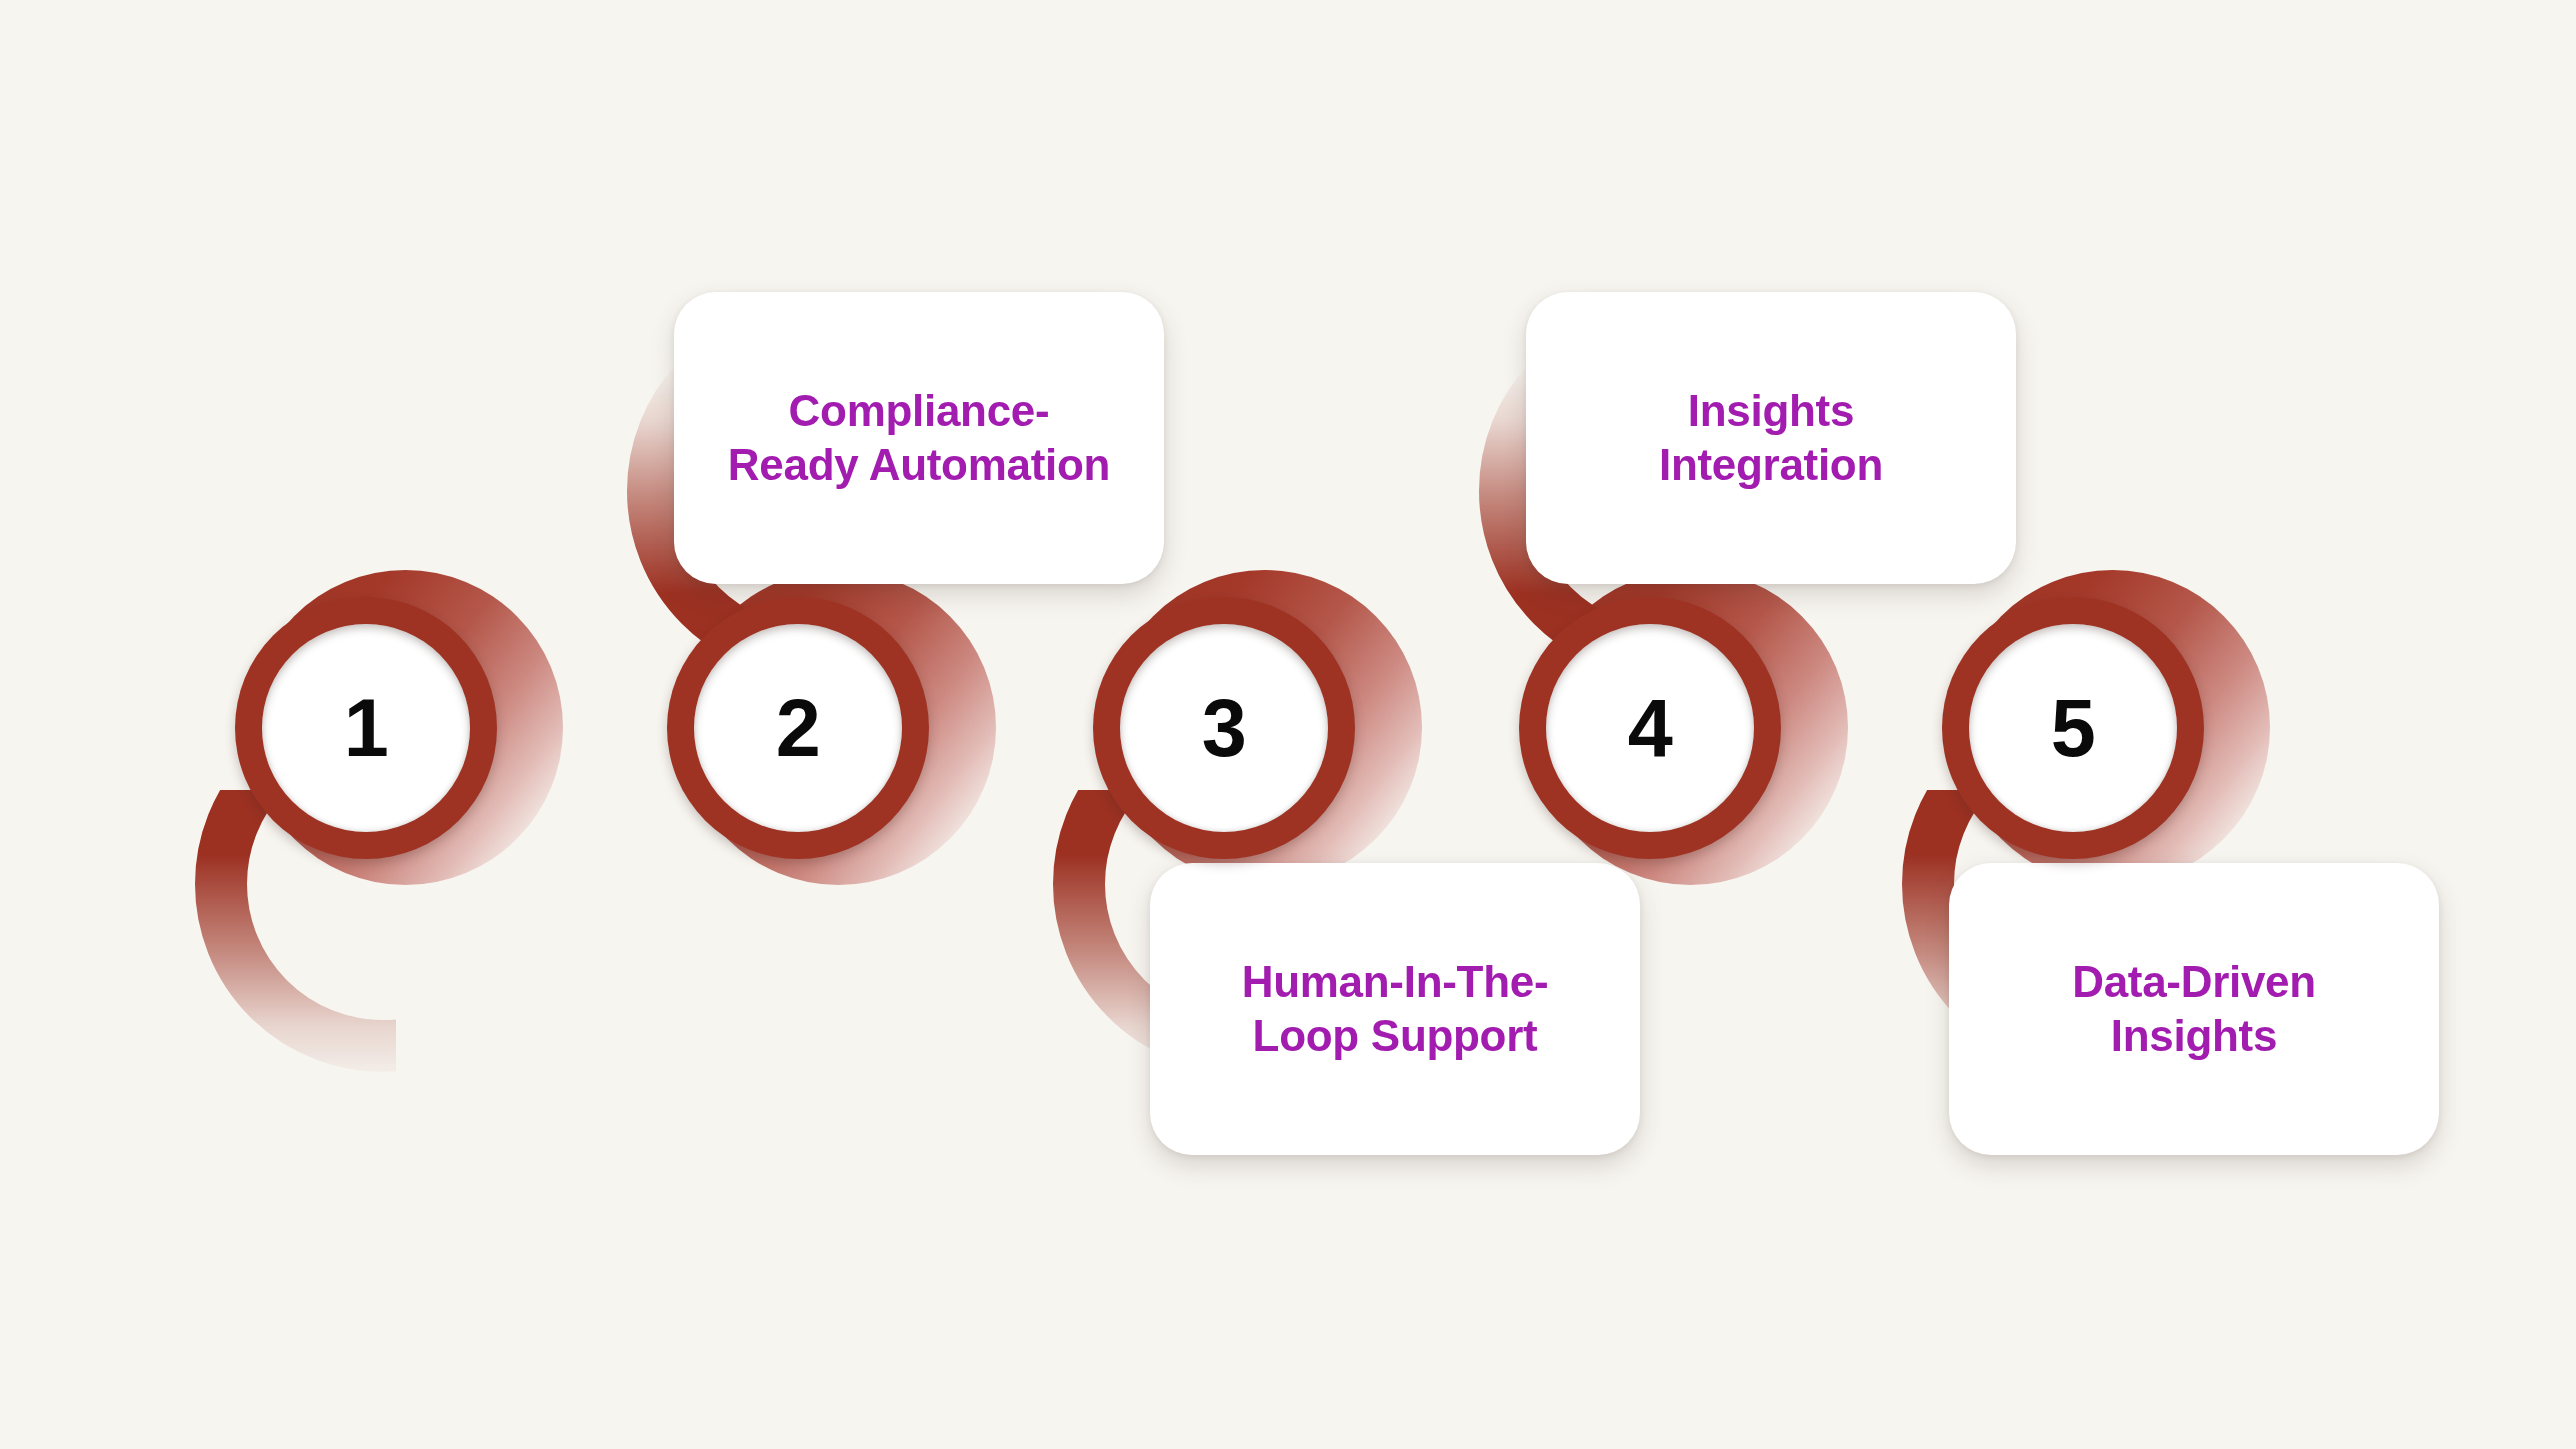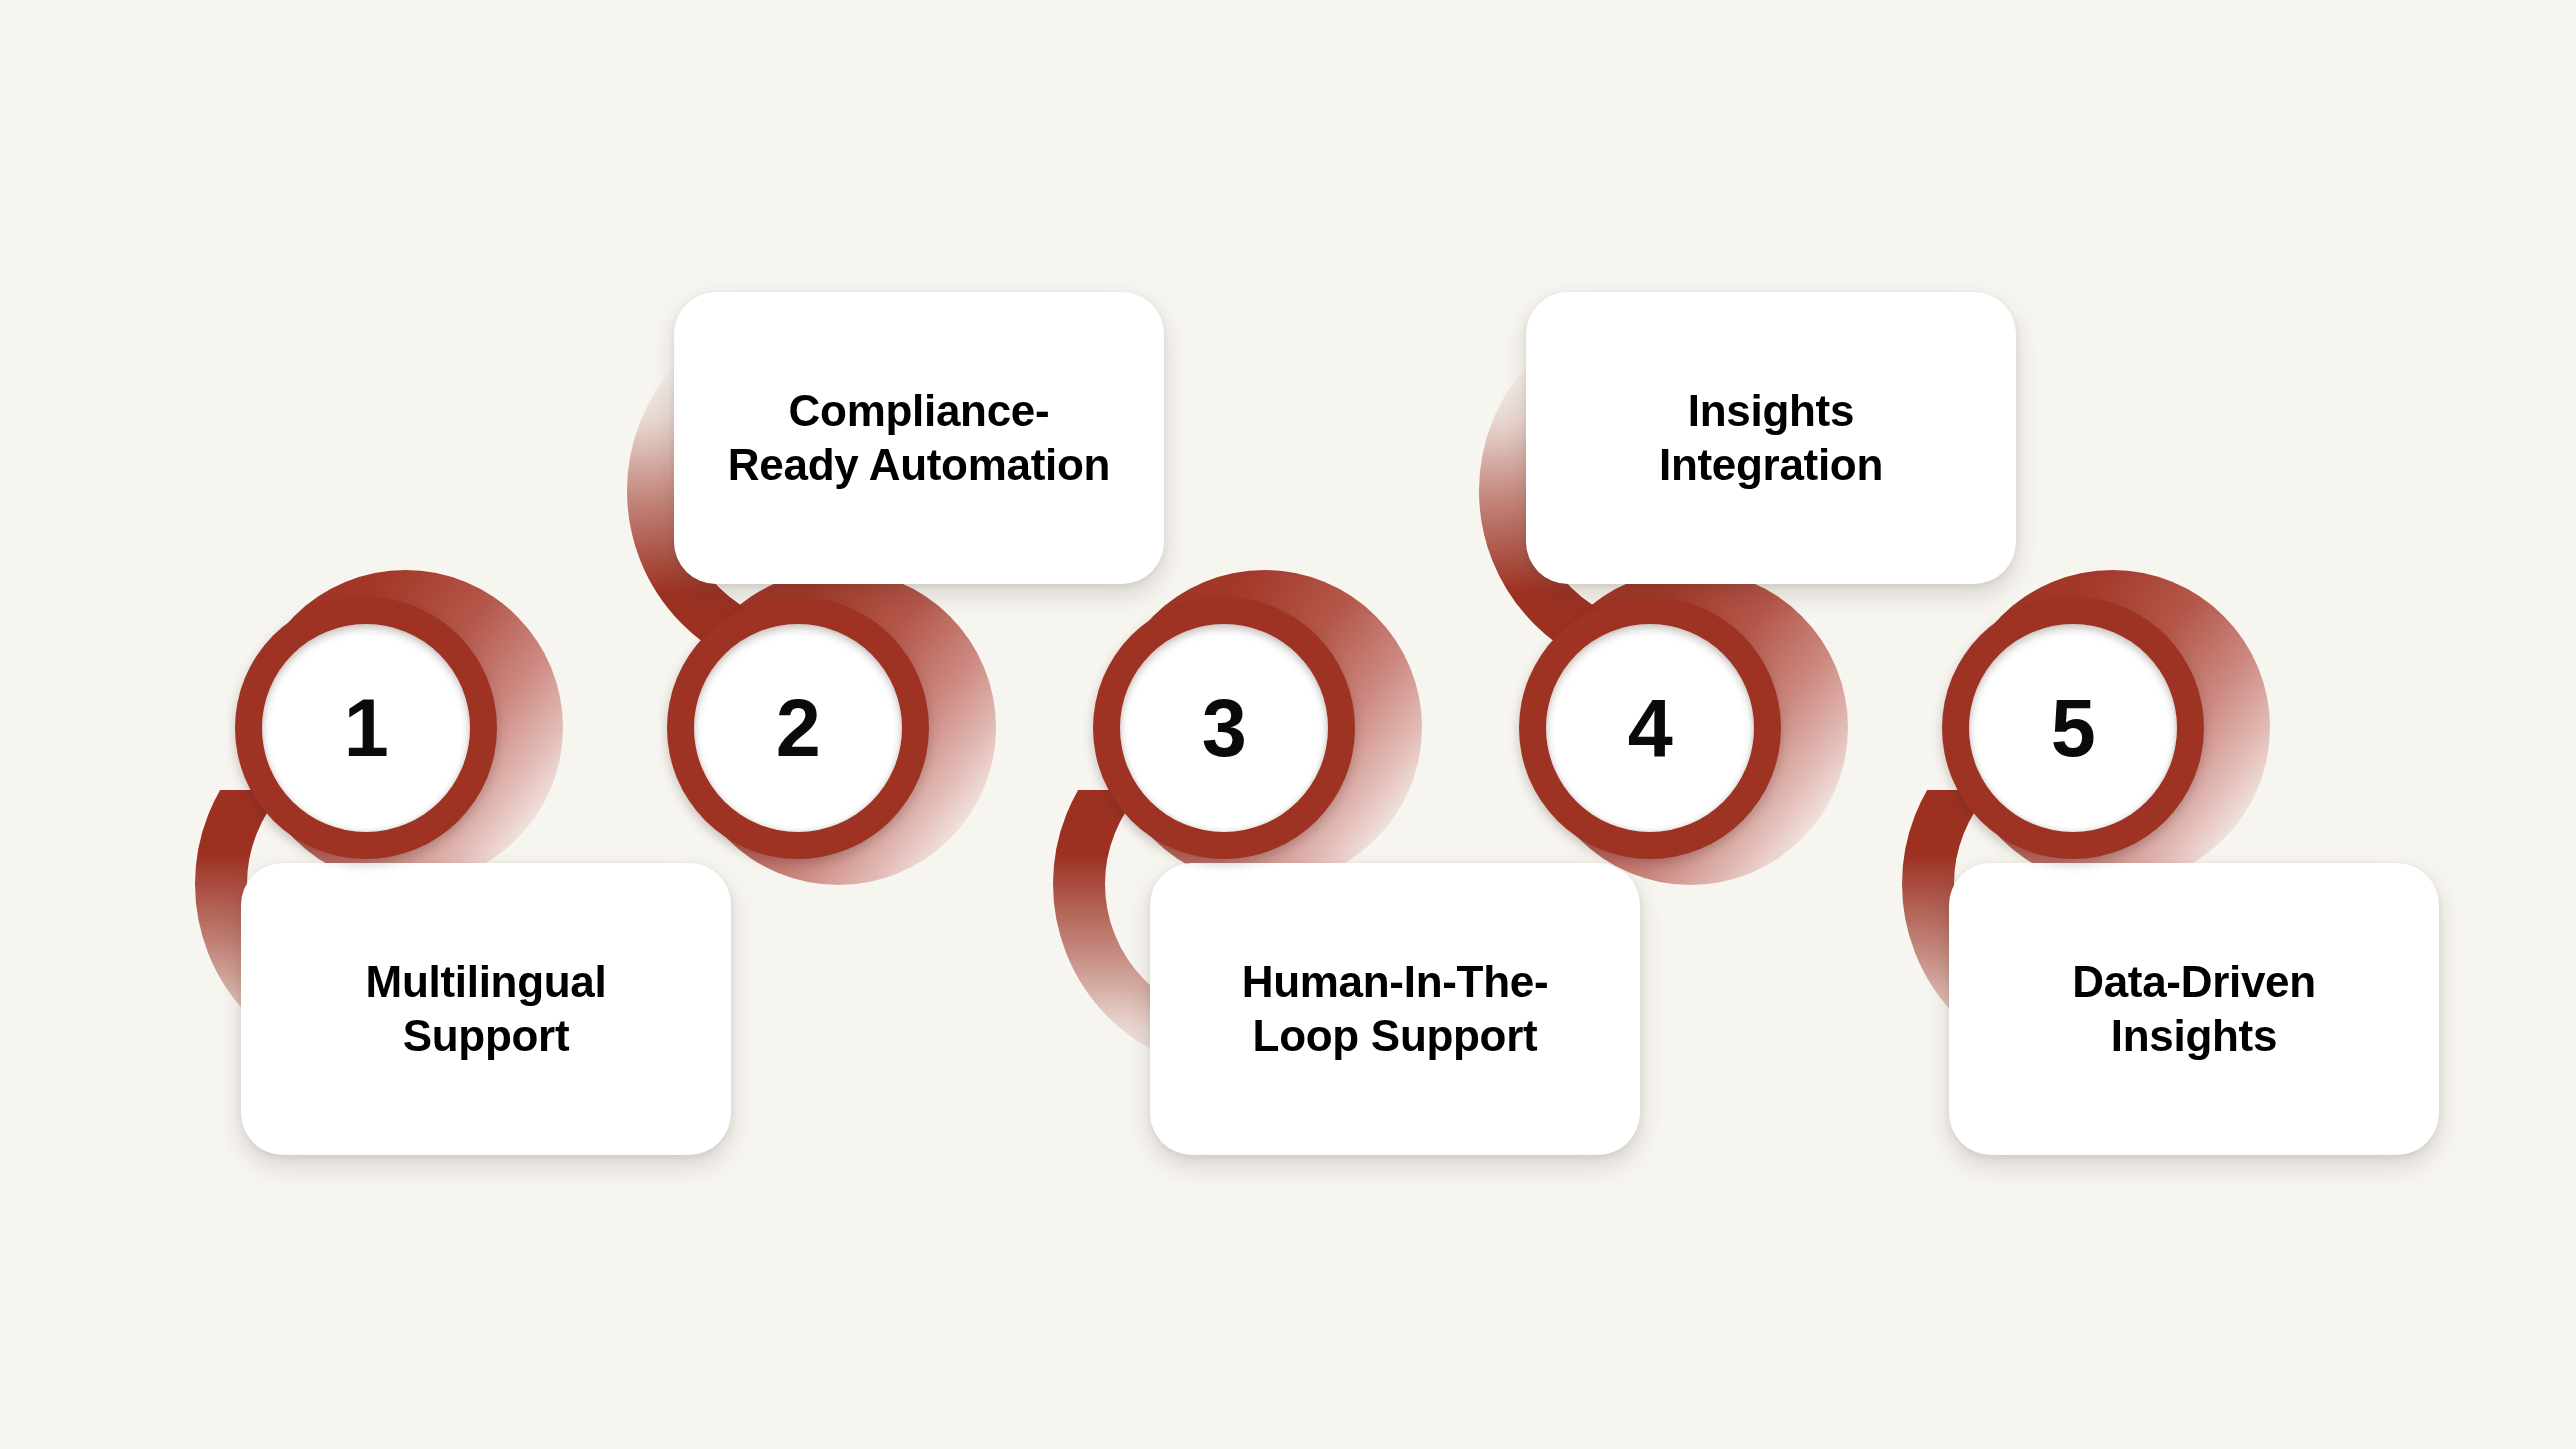--- a/index.html
+++ b/index.html
@@ -115,41 +115,37 @@
     background: #FFFFFF;
     display: flex;
     align-items: center;
     justify-content: center;
     box-shadow: 0 10.7px 23px rgba(70,55,48,0.17),
                 0 2px 6px rgba(70,55,48,0.09);
   }
   .card-label {
     font-size: 44px;
     font-weight: 700;
-    color: #000000;
+    color: #a21caf;
     line-height: 1.22;
     text-align: center;
     letter-spacing: -0.3px;
     padding: 0 23px;
     white-space: pre-line;
   }
 </style>
 </head>
 <body>
 
 <div id="stage">
     <div class="step">
       <div class="extrude" style="left: 248px; top: 570px;"></div>
       <div class="tail down" style="left: 195px; top: 790px;">
         <div class="tail-inner" style="left: 0px; top: -94px;"></div>
       </div>
-      <div class="card" style="left: 241px; top: 863px;">
-        <div class="card-label">Multilingual
-Support</div>
-      </div>
       <div class="circle" style="left: 235px; top: 597px;">
         <div class="circle-inner">
           <div class="circle-num">1</div>
         </div>
       </div>
     </div>
     <div class="step">
       <div class="extrude" style="left: 681px; top: 570px;"></div>
       <div class="tail up" style="left: 627px; top: 363px;">
         <div class="tail-inner" style="left: 0px; top: -60px;"></div>

